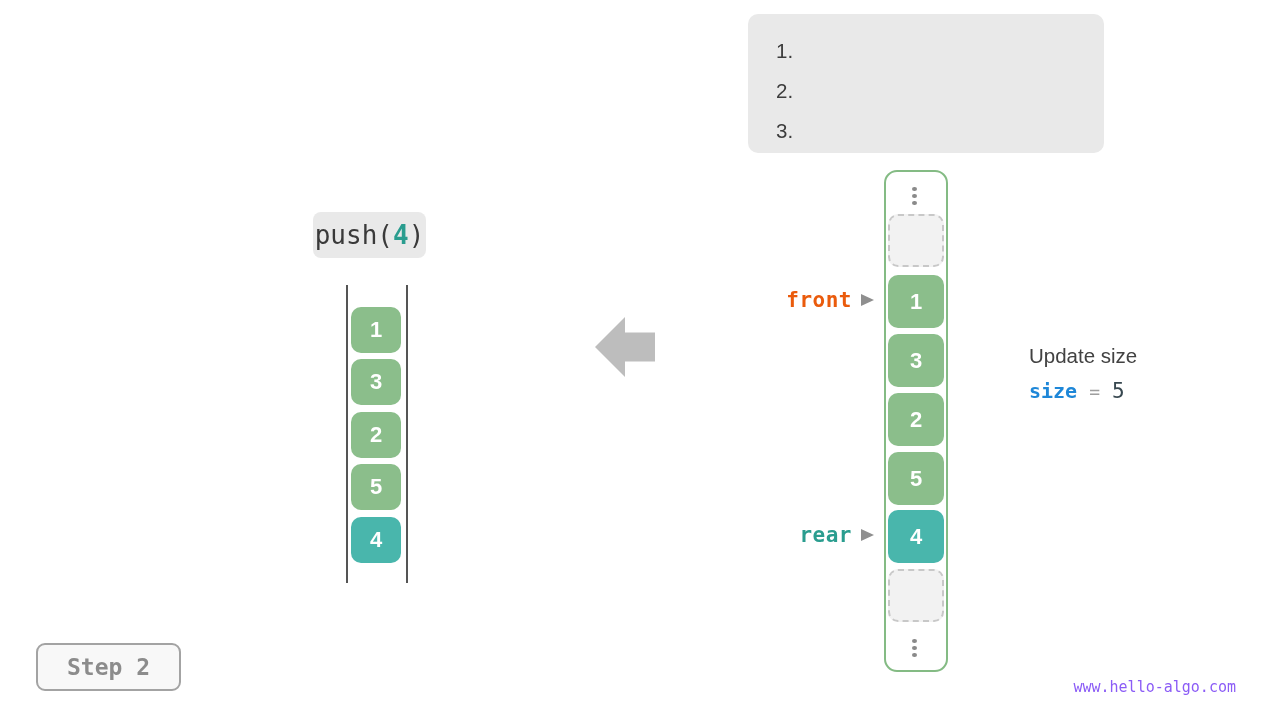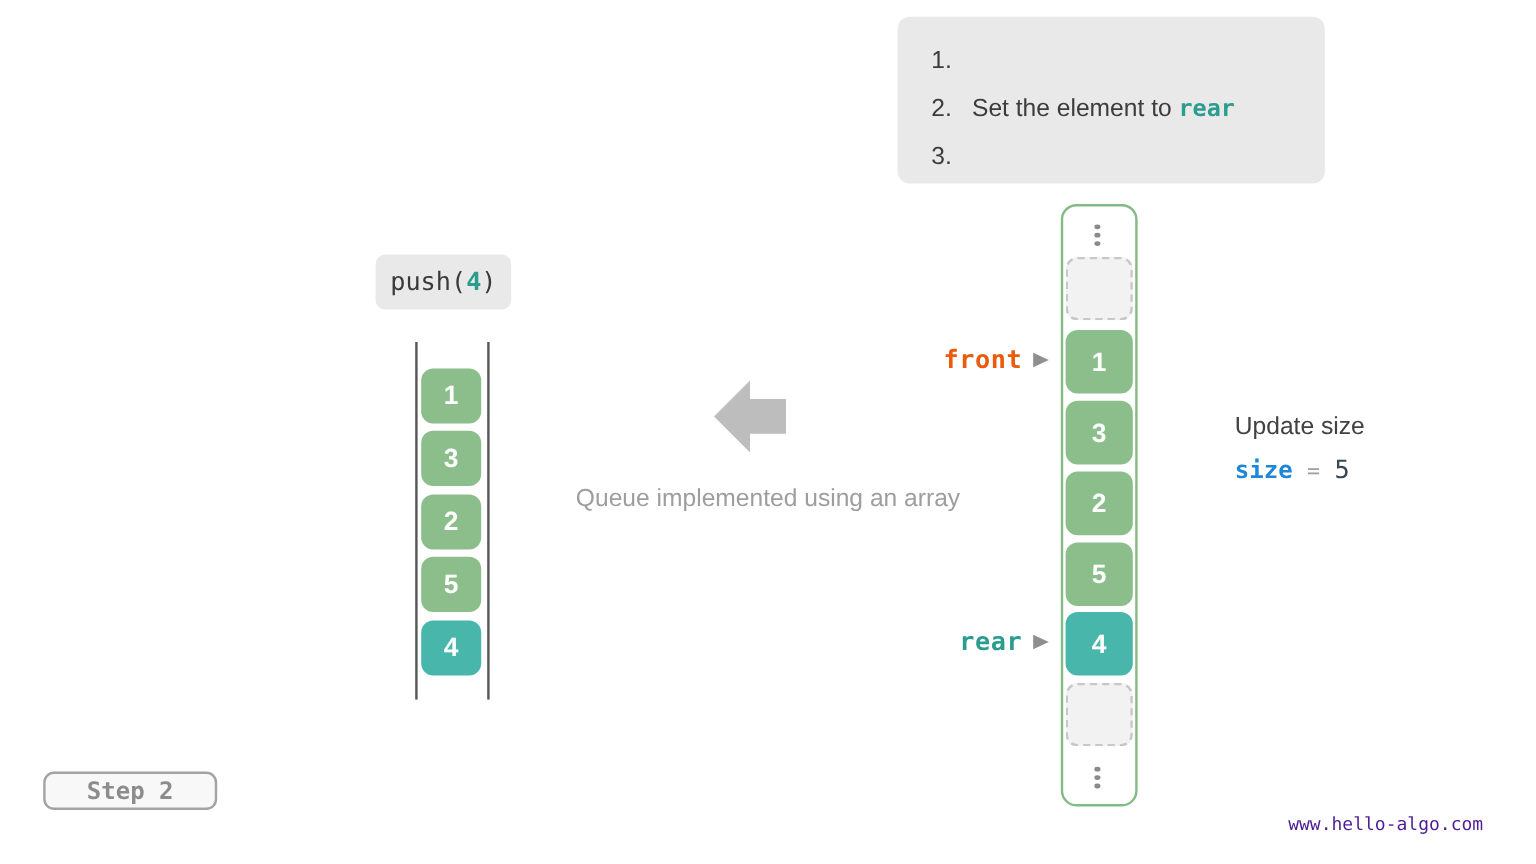--- a/index.html
+++ b/index.html
@@ -45,21 +45,21 @@
   
   .push-call {
     position: absolute;
     left: 313px; top: 212px;
     width: 113px; height: 46px;
     background: #e9e9e9;
     border-radius: 8px;
     display: flex;
     align-items: center;
     justify-content: center;
-    font-size: 21px;
+    font-size: 26px;
     color: #3a3a3a;
     font-family: "DejaVu Sans Mono", monospace;
   }
   .push-call .arg { color: #2a9d8f; font-weight: bold; }
 
   
   .stack-line {
     position: absolute;
     top: 285px;
     width: 2px; height: 298px;
@@ -178,77 +178,75 @@
     font-size: 20px;
   }
   .qs-var { color: #1e87d8; font-weight: bold; font-family: "DejaVu Sans Mono", monospace; }
   .qs-eq  { color: #9e9e9e; margin: 0 12px; font-family: "DejaVu Sans Mono", monospace; font-size: 18px; }
   .qs-num { color: #37474f; font-family: "DejaVu Sans Mono", monospace; font-size: 21px; }
 
   
   .step-badge {
     position: absolute;
     left: 36px; top: 643px;
-    width: 145px; height: 32px;
+    width: 145px; height: 48px;
     background: #f8f8f8;
     border: 2px solid #a3a3a3;
     border-radius: 9px;
     display: flex;
     align-items: center;
     justify-content: center;
     font-family: "DejaVu Sans Mono", monospace;
     font-weight: bold;
-    font-size: 20px;
+    font-size: 23px;
     color: #8c8c8c;
   }
 
   
   .watermark {
     position: absolute;
     right: 44px; top: 678px;
     font-family: "DejaVu Sans Mono", monospace;
     font-size: 15px;
-    color: #4c1d95;
+    color: #8b5cf6;
   }
 </style>
 </head>
 <body>
 
 <div class="stage">
 
   
   <div class="instruction-box">
     <div style="display:contents"></div>
   <div class="instr-row">
         <span class="instr-num">1.</span>
       </div>
       <div class="instr-row">
         <span class="instr-num">2.</span>
-        <span class="instr-text">Set the element to <span class="code teal">rear</span></span>
       </div>
       <div class="instr-row">
         <span class="instr-num">3.</span>
       </div>
     </div>
 
   
   <div class="push-call">
     <span>push(</span>
       <span class="arg">4</span>
       <span>)</span>
   </div>
 
   
   <div class="stack-line left"></div>
   <div class="stack-line right"></div>
   <div style="display:contents"></div>
 
   
   <div class="big-left-arrow"></div>
-  <div class="center-caption">Queue implemented using an array</div>
 
   
   <div class="queue-array">
       <div class="cell ellipsis" style="top: 13px; left: 25px; width: 6px;">
         <div class="dot"></div>
         <div class="dot"></div>
         <div class="dot"></div>
       </div>
       <div class="cell empty" style="top: 42px;"></div>
       <div class="cell value" style="top: 103px;">1</div>

